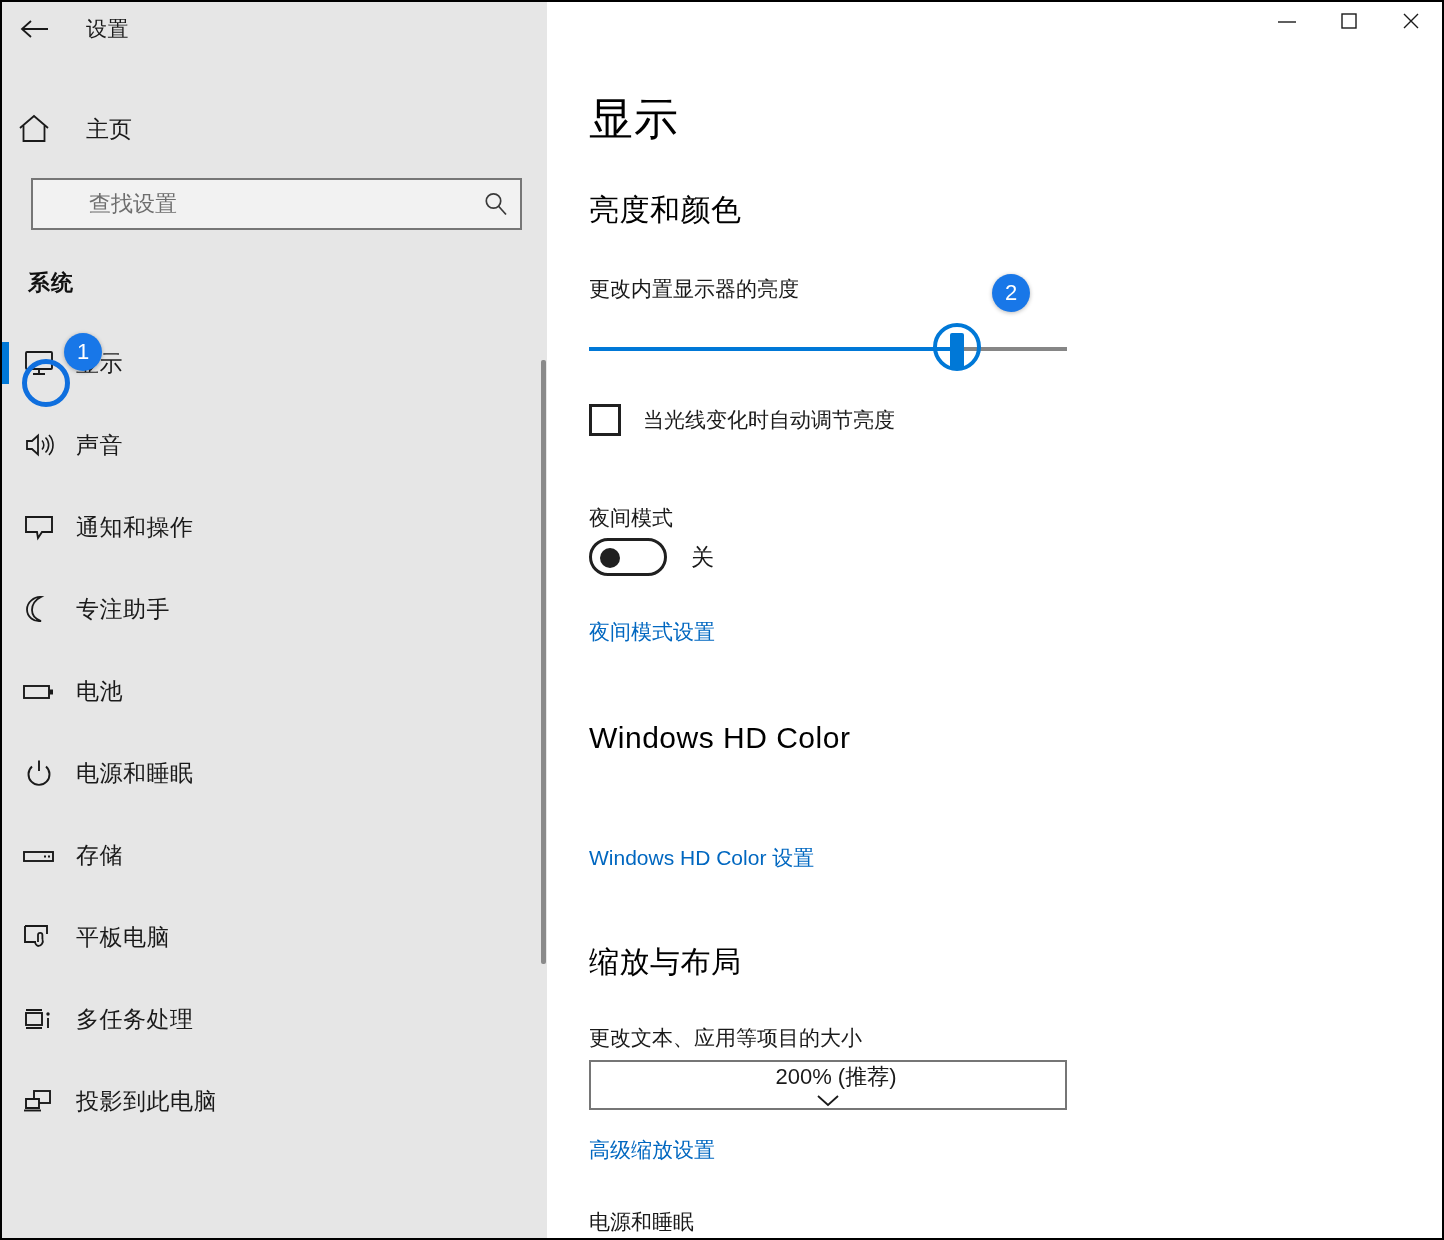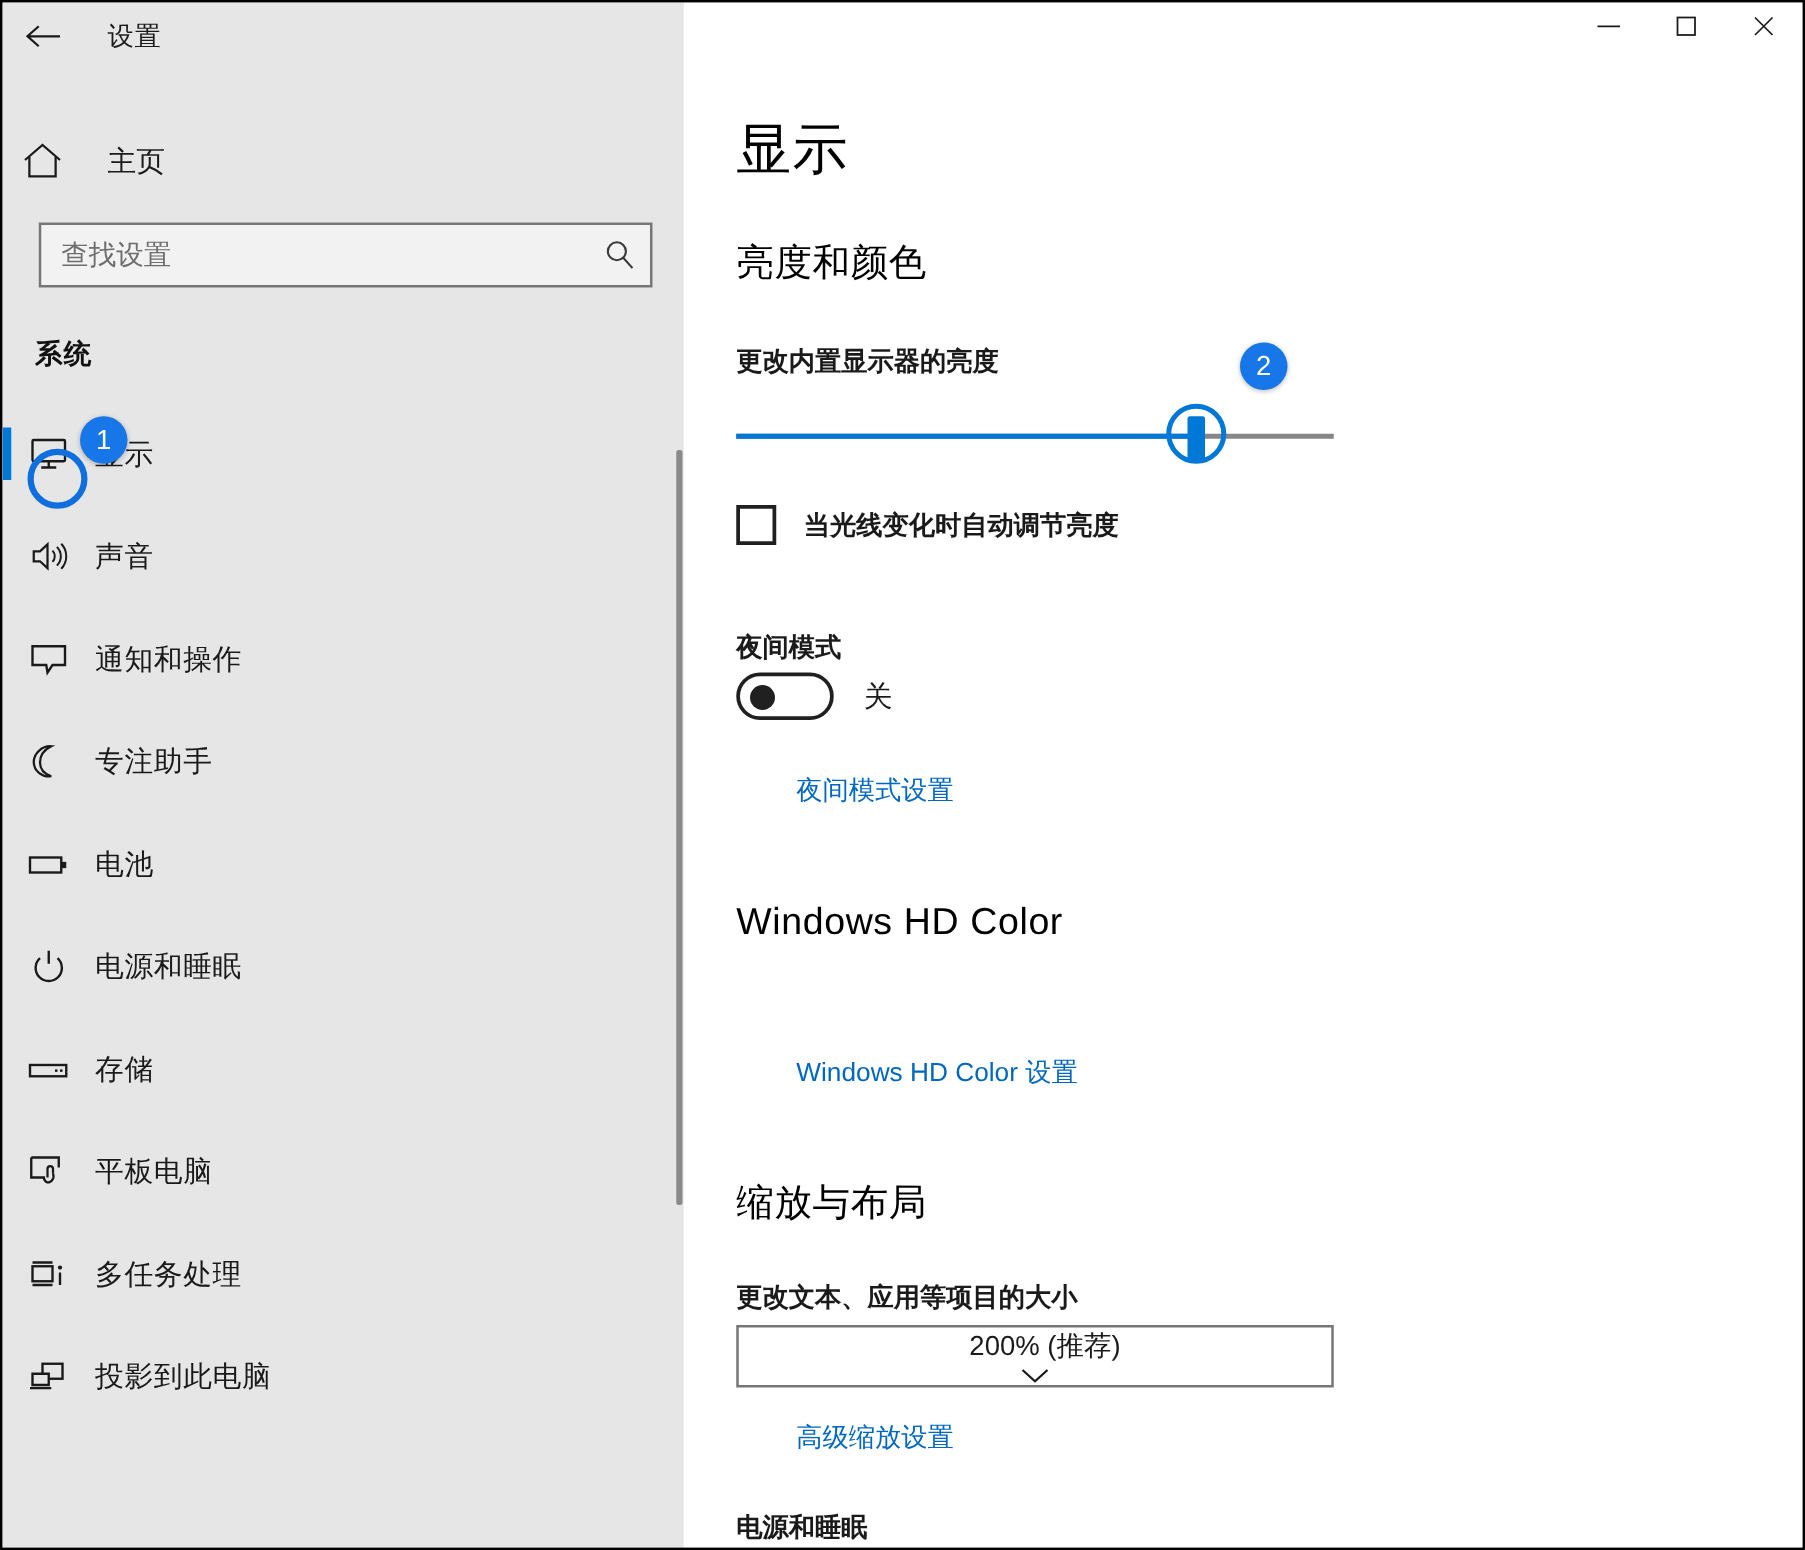--- a/index.html
+++ b/index.html
@@ -69,20 +69,21 @@
   .home-label {
     font-size: 23px; color: #1a1a1a; margin-left: 20px;
   }
   .search-box {
     position: absolute; top: 122px; left: 29px;
     width: 491px; height: 52px;
     background: #f2f2f2;
     border: 2px solid #767676;
     display: flex; align-items: center;
     cursor: text;
+    padding-left: 40px;
   }
   .search-placeholder {
     flex: 1;
     font-size: 22px; color: #6e6e6e;
     padding-left: 16px;
   }
   .search-icon-wrap {
     width: 48px; display: flex; align-items: center; justify-content: center;
   }
   .group-title {
@@ -133,25 +134,25 @@
   }
   .page-title {
     position: absolute; top: 34px; left: 42px;
     font-size: 44px; color: #000; font-weight: normal;
     letter-spacing: 1px;
   }
   .sec-head {
     font-size: 30px; color: #000; font-weight: normal;
     letter-spacing: 0.5px;
   }
-  .body-text { font-size: 21px; color: #1a1a1a; font-weight: bold; }
+  .body-text { font-size: 21px; color: #1a1a1a; }
   .muted-text { font-size: 21px; color: #767676; }
   .link {
     font-size: 21px; color: #0067c0;
-    cursor: pointer; text-decoration: none; margin-left: 48px;
+    cursor: pointer; text-decoration: none;
   }
 
   #brightness-head { position: absolute; top: 134px; left: 42px; }
   #brightness-label { position: absolute; top: 219px; left: 42px; }
 
   
   #slider {
     position: absolute; top: 267px; left: 42px;
     width: 478px; height: 52px;
     cursor: pointer;

